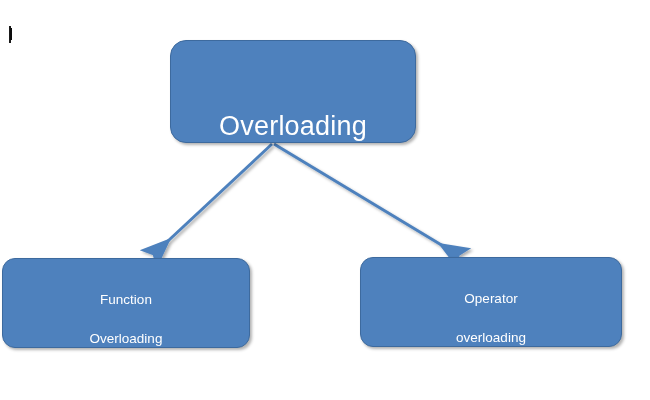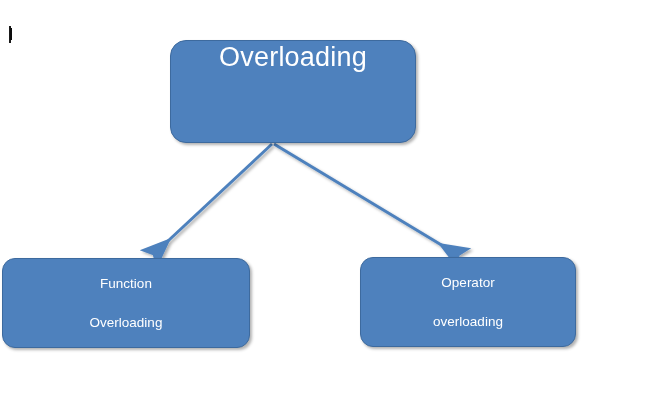--- a/index.html
+++ b/index.html
@@ -35,21 +35,21 @@
     position: absolute;
     box-sizing: border-box;
     background: #4E81BD;
     border: 1px solid #3D6A9E;
     border-radius: 13px;
     box-shadow: 2px 2px 3px rgba(0,0,0,0.30);
     color: #ffffff;
     display: flex;
     flex-direction: column;
     align-items: center;
-    justify-content: flex-start;
+    justify-content: flex-end;
     text-align: center;
     overflow: hidden;
   }
   #node-root {
     left: 170px;
     top: 40px;
     width: 246px;
     height: 103px;
     border-radius: 16px;
   }
@@ -61,21 +61,21 @@
   #node-function {
     left: 2px;
     top: 258px;
     width: 248px;
     height: 90px;
     padding-top: 16px;
   }
   #node-operator {
     left: 360px;
     top: 257px;
-    width: 216px;
+    width: 262px;
     height: 90px;
     padding-top: 16px;
   }
   #node-function .node-line,
   #node-operator .node-line {
     font-size: 13.5px;
     line-height: 17px;
   }
   #node-function .node-line.line-2 {
     margin-top: 22px;

